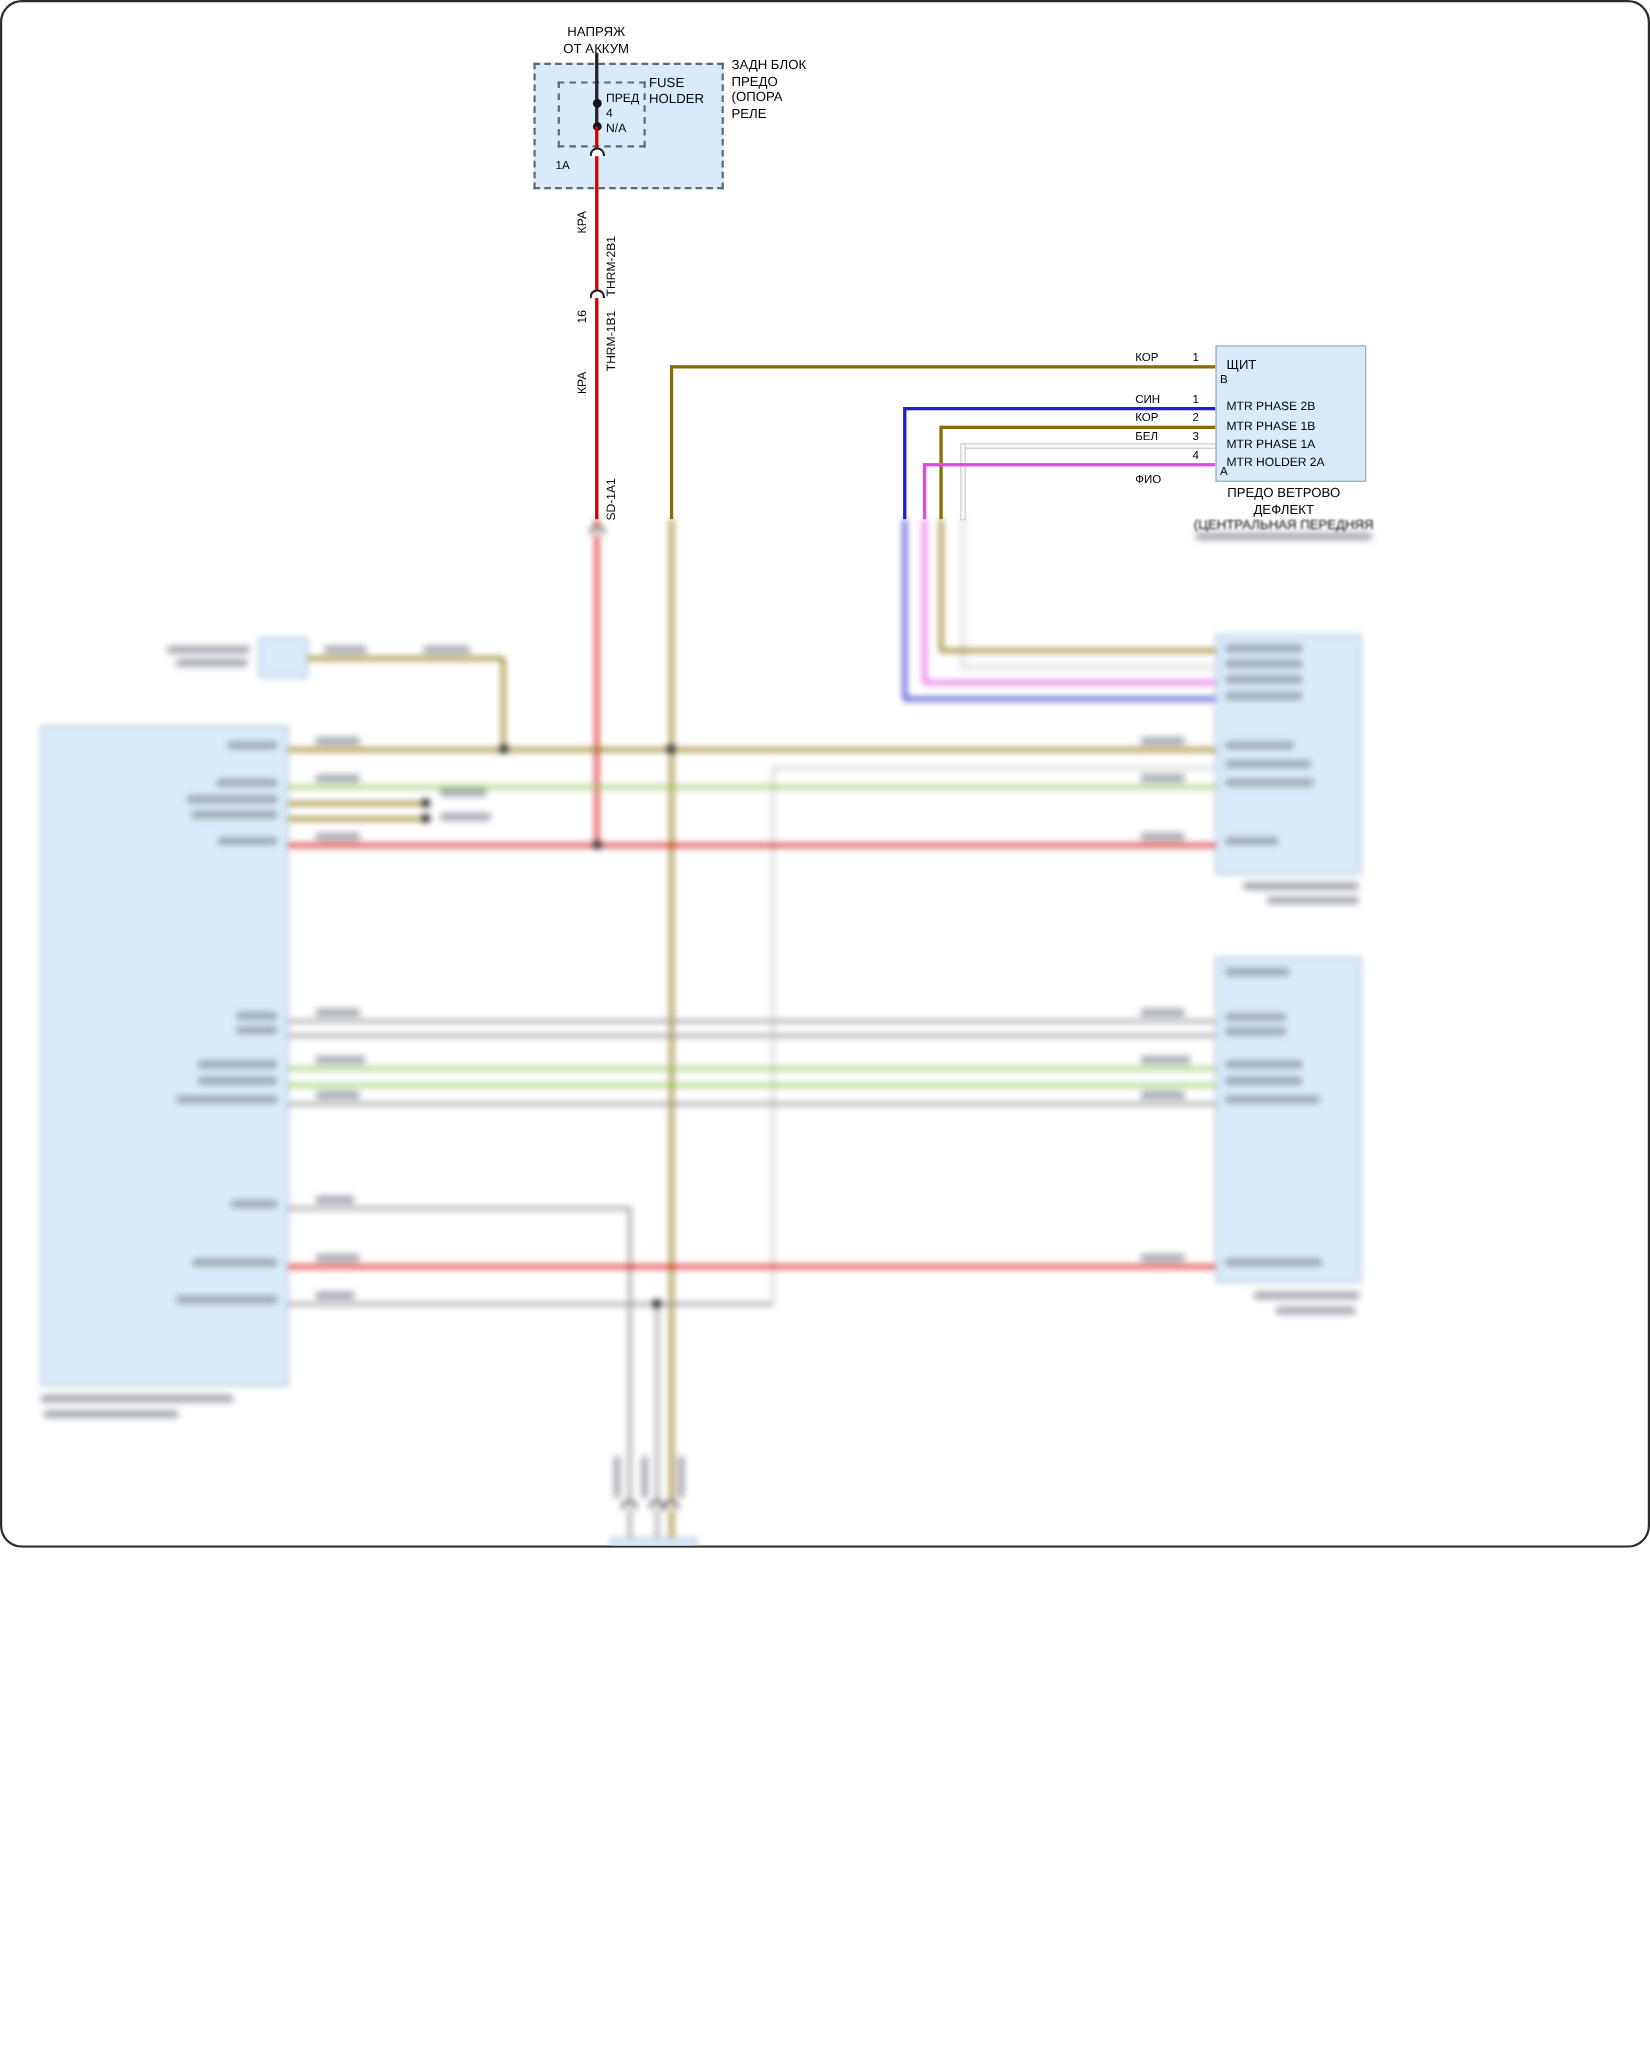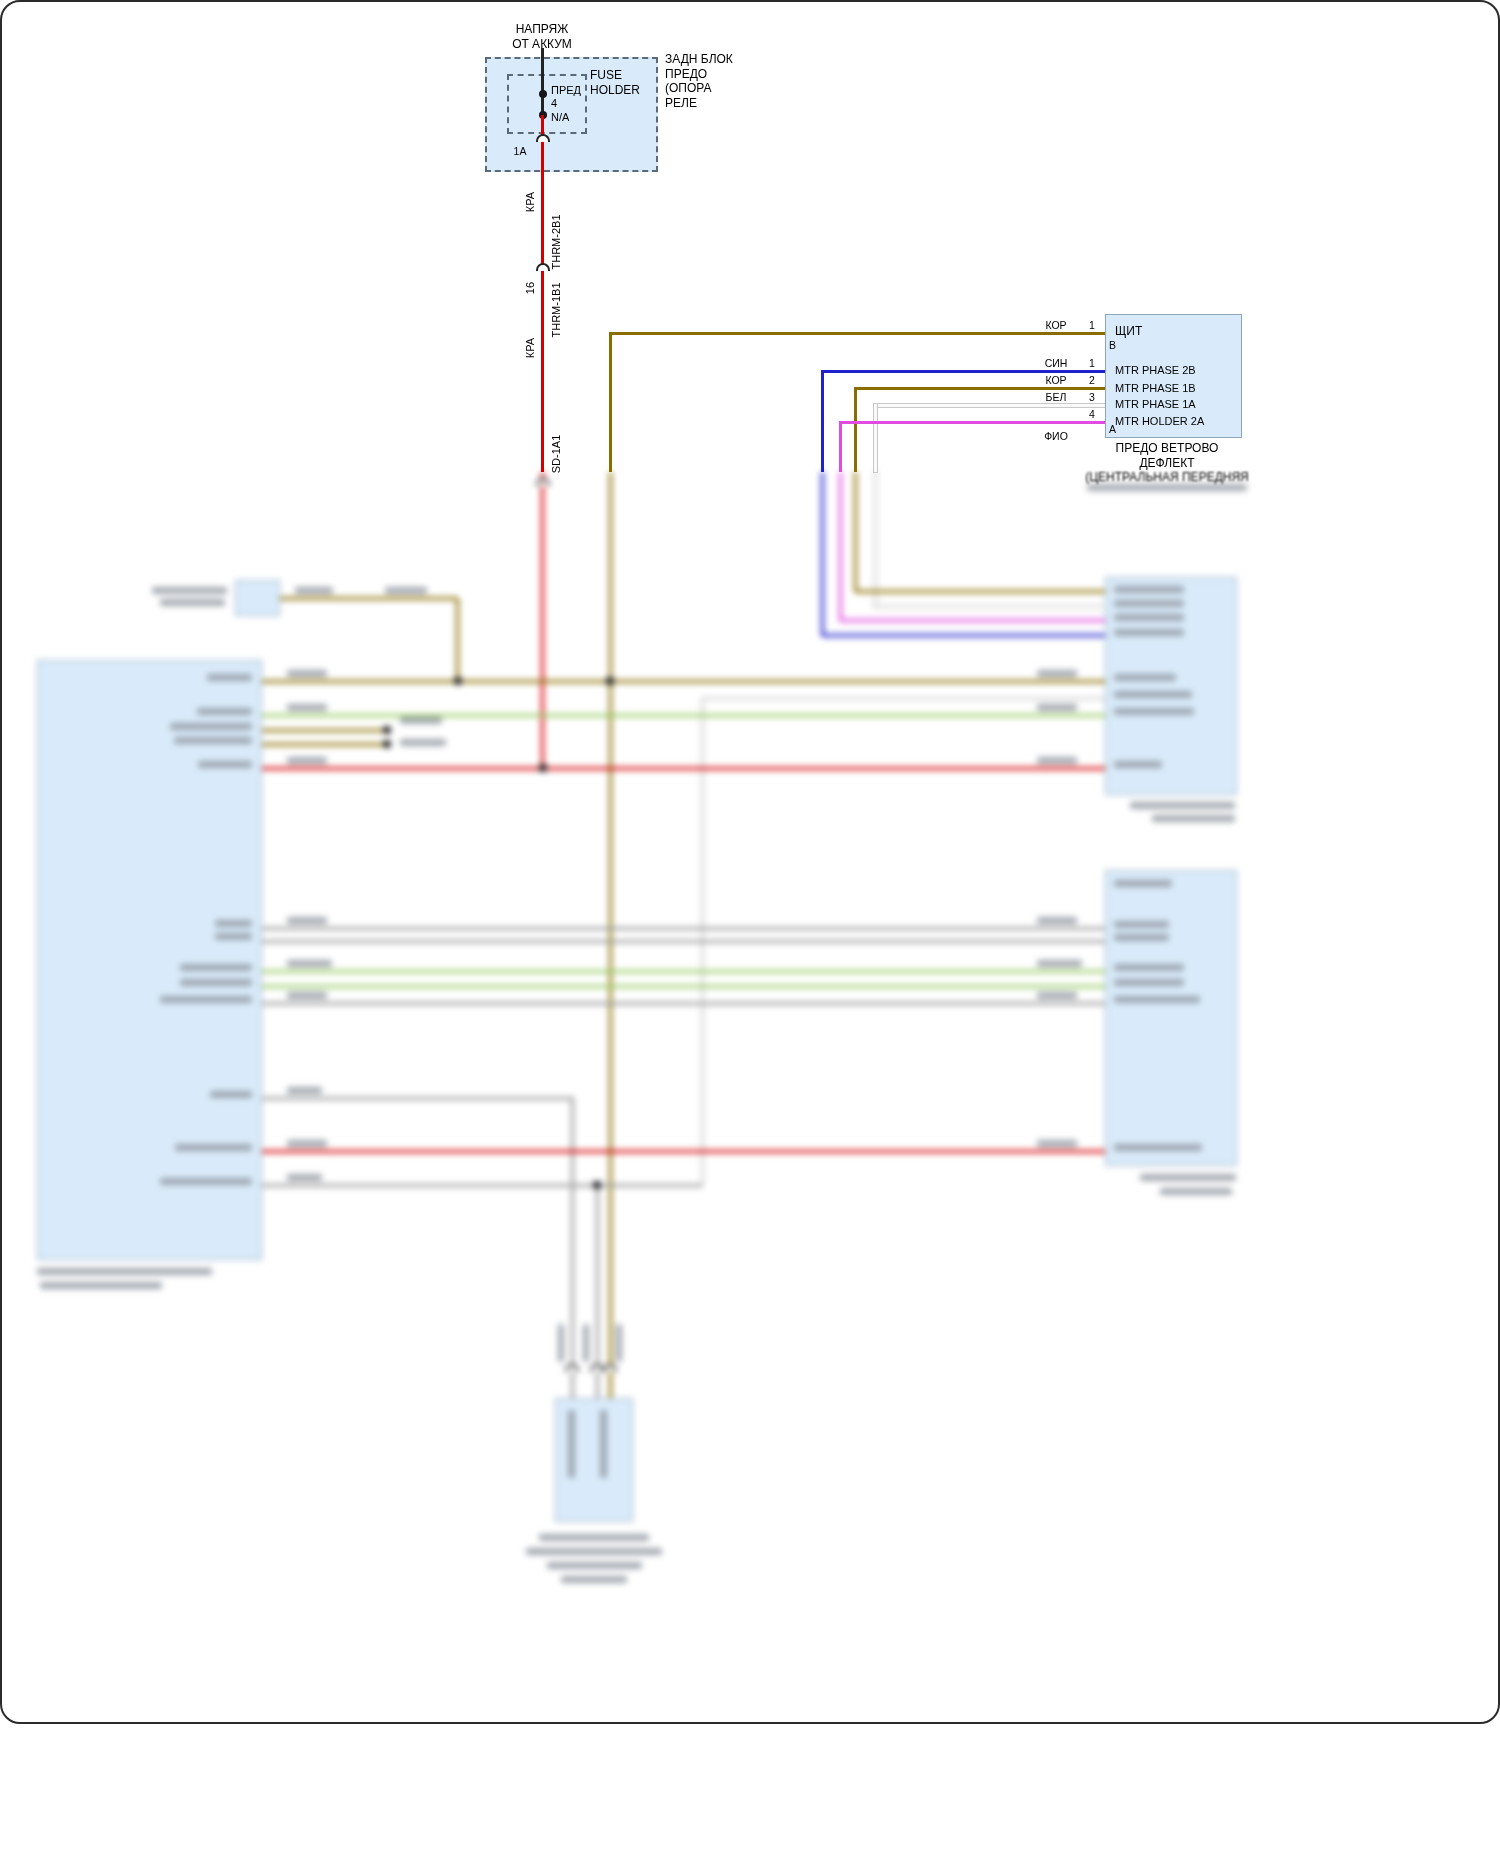--- a/index.html
+++ b/index.html
@@ -1,17 +1,17 @@
 <!DOCTYPE html>
 <html><head>
 <meta charset="utf-8">
 <style>
   html,body { margin:0; padding:0; background:#ffffff; }
   .canvas {
-    position:relative; width:1500px; height:1724px; box-sizing:border-box;
+    position:relative; width:1500px; height:1407px; box-sizing:border-box;
     background:#ffffff; border:2px solid #2b2b2b; border-radius:20px;
     overflow:hidden; font-family:"Liberation Sans", sans-serif; color:#111;
   }
   .layer { position:absolute; inset:0; }
   #blur-layer { filter: blur(3px); }
 
   .wh { position:absolute; height:3px; }
   .wv { position:absolute; width:3px; }
 
   .c-red    { background:#d40000; }
@@ -30,21 +30,21 @@
   .bar { position:absolute; height:7px; background:#8d939e; opacity:.8; border-radius:2px; }
   .dot { position:absolute; width:8px; height:8px; background:#15151a; border-radius:50%; transform:translate(-50%,-50%); }
   .arc { position:absolute; width:14px; height:8px; border:2px solid #222; border-bottom:0;
          border-radius:8px 8px 0 0; background:#fff; transform:translateX(-50%); box-sizing:border-box; }
 
   .lbl  { position:absolute; font-size:12px; line-height:1.22; white-space:pre-line; color:#000; }
   .lbl-sm { font-size:11px; }
   .vlbl { position:absolute; font-size:11px; white-space:nowrap; color:#000;
           transform:translate(-50%,-50%) rotate(-90deg); }
   .pin  { position:absolute; font-size:10.5px; color:#000; }
-  .right { text-align:center; }
+  .right { text-align:left; }
   .caption { position:absolute; text-align:center; font-size:12px; line-height:1.22; color:#000; }
   .blur1 { filter: blur(1px); }
 </style>
 </head>
 <body>
 
 <div class="canvas">
 
   <div class="layer" id="blur-layer">
       <div class="modbox" style="left: 233px; top: 578px; width: 45px; height: 36px;"></div>

